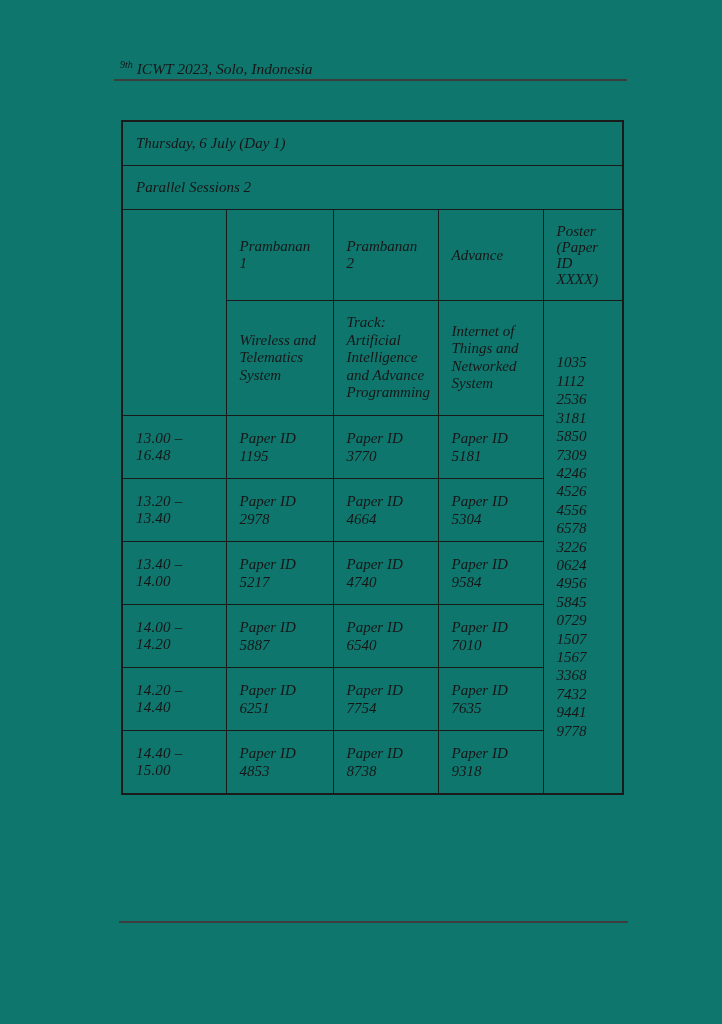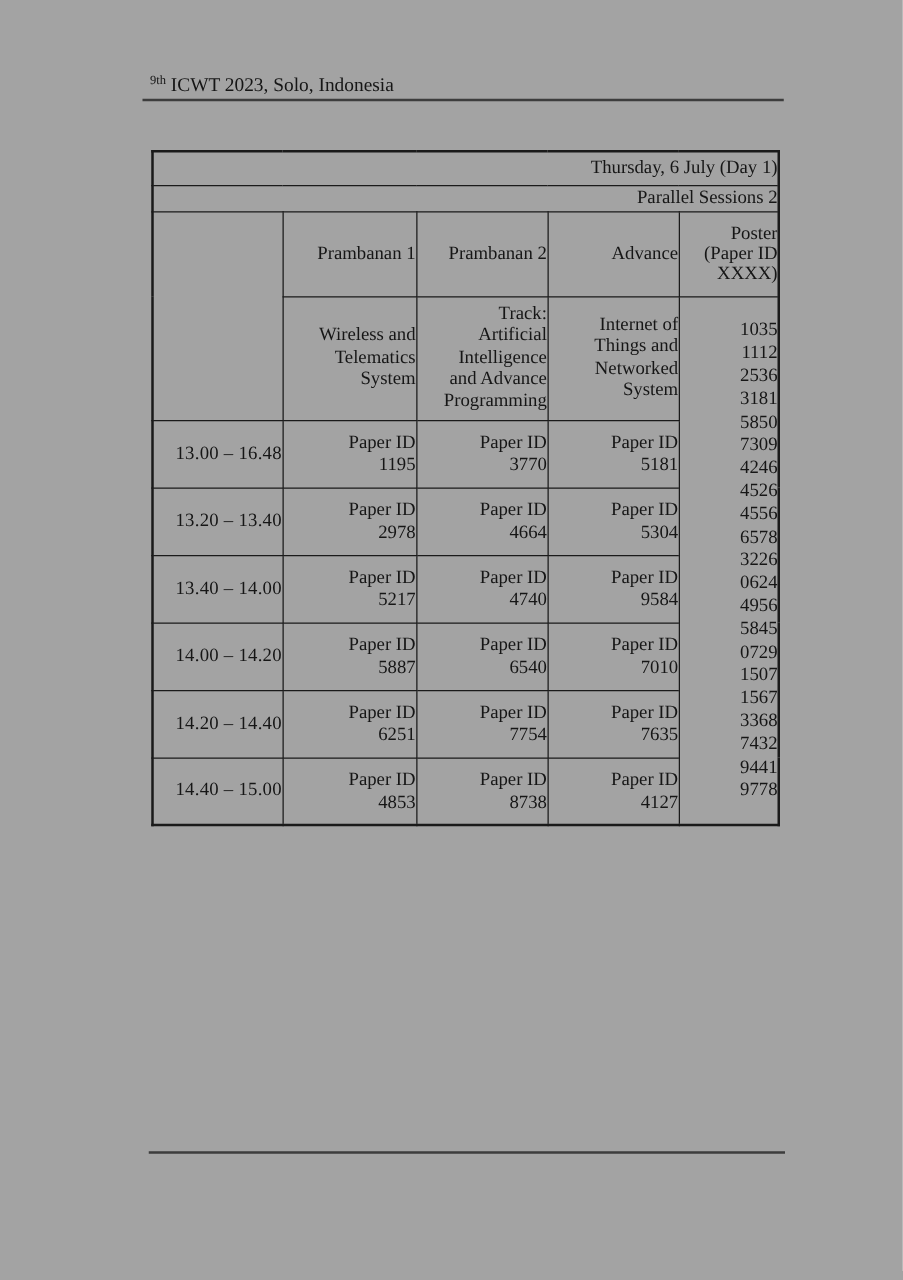--- a/index.html
+++ b/index.html
@@ -4,21 +4,21 @@
 <style>
   html, body { margin: 0; padding: 0; }
   body {
     width: 722px; height: 1024px;
     background: #ffffff;
     position: relative;
     font-family: "Liberation Serif", "DejaVu Serif", serif;
     color: #161616;
     overflow: hidden;
   }
-  .page { position: absolute; inset: 0; background: #a3a3a3; }
+  .page { position: absolute; inset: 0; background: #0f766e; font-style: italic; }
 
   
   .page-header-text {
     position: absolute; left: 120px; top: 60px;
     font-size: 15.5px; line-height: 18px; white-space: nowrap;
   }
   .page-header-text sup {
     font-size: 10px; vertical-align: super; line-height: 0;
   }
   .header-rule {
@@ -38,22 +38,22 @@
   table.schedule {
     position: absolute; left: 121px; top: 120px;
     width: 501px;
     border-collapse: collapse;
     table-layout: fixed;
     border: 2px solid #1a1a1a;
     font-size: 15px;
   }
   table.schedule td, table.schedule th {
     border: 1.5px solid #1a1a1a;
-    padding: 0;
-    text-align: right;
+    padding: 13px;
+    text-align: left;
     vertical-align: middle;
     font-weight: normal;
     overflow: hidden;
   }
   tr.row-day    { height: 27px; }
   tr.row-sess   { height: 21px; }
   tr.row-head   { height: 68px; }
   tr.row-track  { height: 99px; }
   tr.row-time   { height: 54px; }
   .title-cell { font-weight: bold; font-size: 15px; }
@@ -227,21 +227,21 @@
       <td class="paper-cell">
             <span class="paper-label">Paper ID</span>
             <span class="paper-num">4853</span>
           </td>
       <td class="paper-cell">
             <span class="paper-label">Paper ID</span>
             <span class="paper-num">8738</span>
           </td>
       <td class="paper-cell">
             <span class="paper-label">Paper ID</span>
-            <span class="paper-num">4127</span>
+            <span class="paper-num">9318</span>
           </td>
     </tr>
   </tbody>
     </table>
 
   <div class="footer-rule"></div>
 
 </div>
 
 </body></html>

